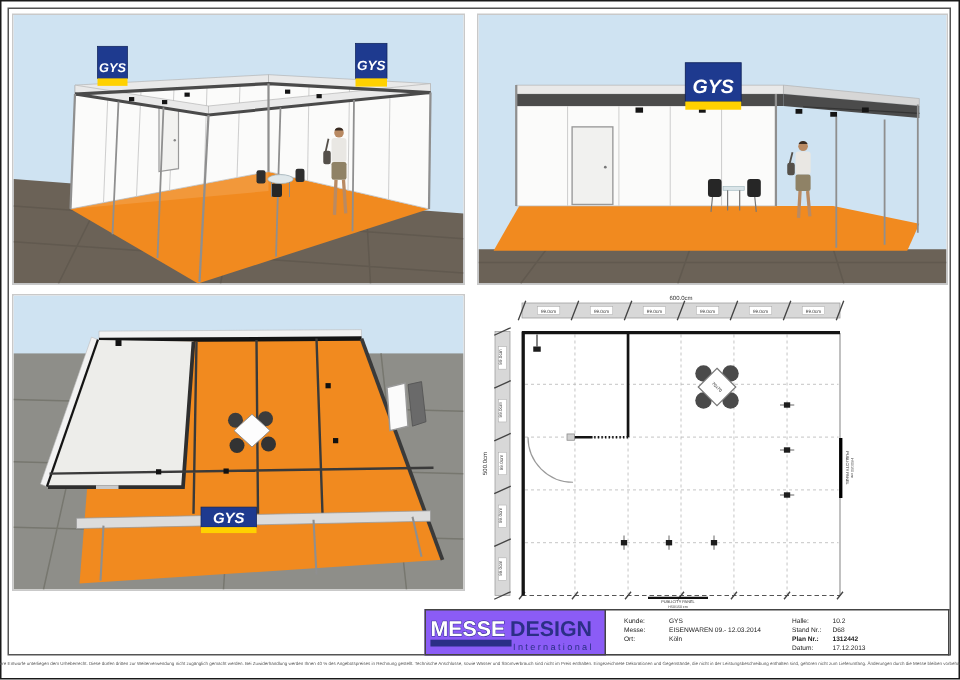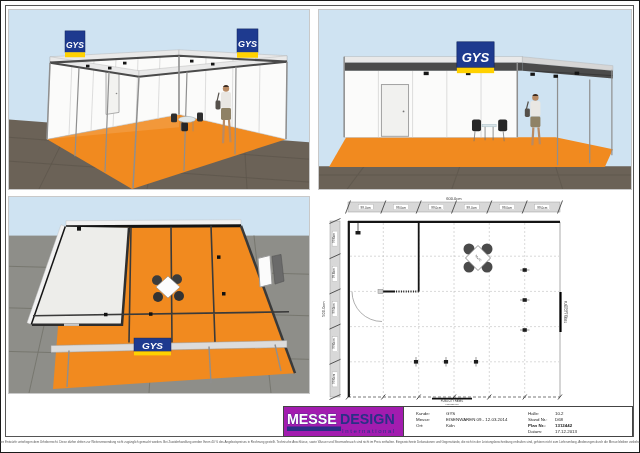--- a/index.html
+++ b/index.html
@@ -26,21 +26,21 @@
   .seam{stroke:#cfcfcf;stroke-width:.7;fill:none;}
   .silver{fill:#e9e9e9;stroke:#adadad;stroke-width:.4;}
   .plan-txt{font-family:"Liberation Sans",sans-serif;fill:#333;text-anchor:middle;}
   .dimstrip{fill:#d8d8d8;stroke:#9a9a9a;stroke-width:.5;}
   .dimlabel{fill:#fff;stroke:#ababab;stroke-width:.35;}
   .slash{stroke:#444;stroke-width:.9;}
   .gridln{stroke:#b9b9b9;stroke-width:.55;stroke-dasharray:2 2;fill:none;}
   .wallln{stroke:#141414;fill:none;}
   
   .title-block{position:absolute;left:283px;top:406px;height:31px;display:flex;}
-  .logo-box{width:121px;height:31px;border:1px solid #444;box-sizing:border-box;background:#a21caf;}
+  .logo-box{width:121px;height:31px;border:1px solid #444;box-sizing:border-box;background:#8b5cf6;}
   .fields-box{width:229px;height:31px;border:1px solid #444;border-left:none;box-sizing:border-box;display:flex;background:#fff;}
   .fgroup{display:flex;flex-direction:column;padding-top:4px;}
   .fgroup.gl{margin-left:12px;width:108px;}
   .fgroup.gr{margin-left:4px;}
   .frow{display:flex;font-size:4.4px;line-height:6px;color:#222;}
   .frow .flabel{width:30px;flex:none;}
   .fgroup.gr .flabel{width:27px;}
   .frow.bold{font-weight:bold;}
   .logo-outline{fill:#fff;stroke:var(--messe-blue,#2b2f86);stroke-width:.65;paint-order:stroke;font-weight:bold;font-family:"Liberation Sans",sans-serif;}
   .logo-solid{fill:var(--messe-blue,#2b2f86);font-weight:bold;font-family:"Liberation Sans",sans-serif;}

